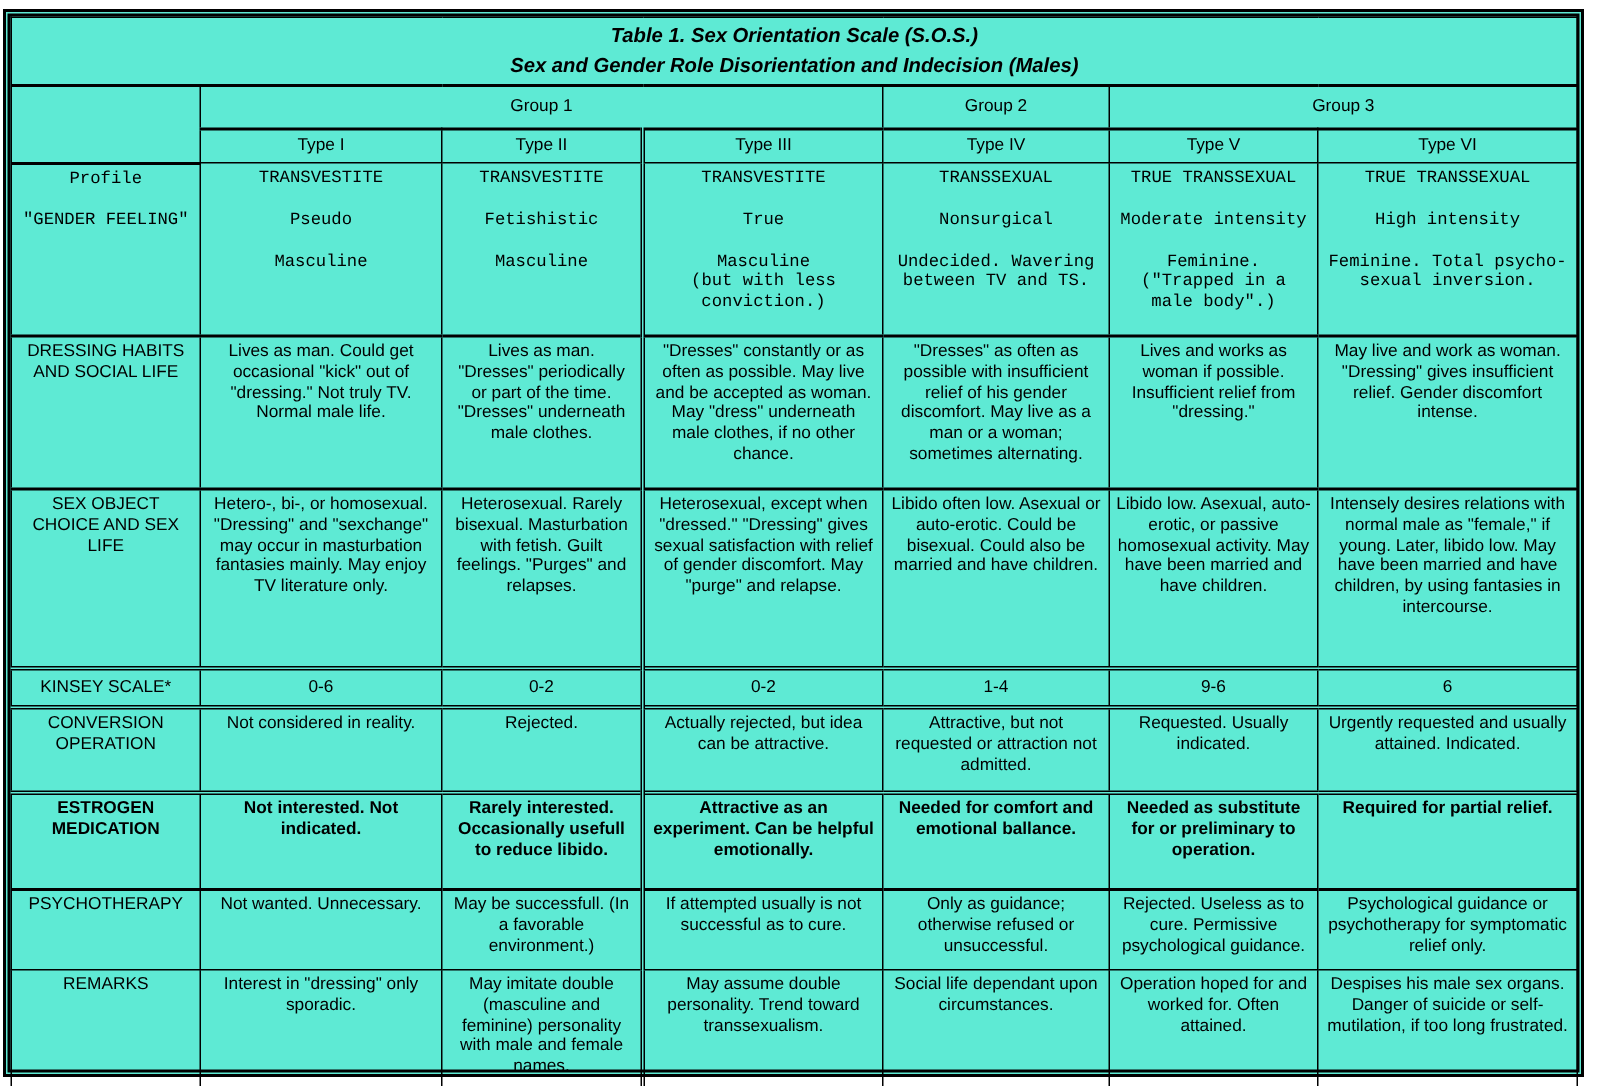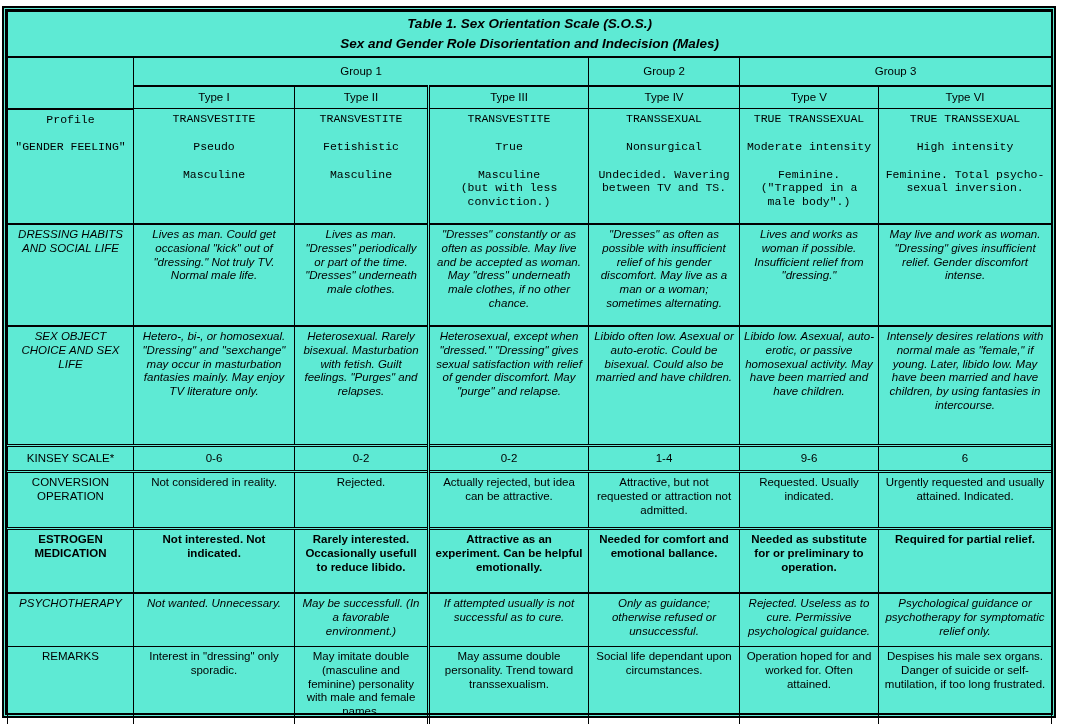--- a/index.html
+++ b/index.html
@@ -6,21 +6,21 @@
   body{width:1066px;height:724px;font-family:"Liberation Sans","DejaVu Sans",sans-serif;color:#000;position:relative;}
   .frame{position:absolute;left:2px;top:6px;width:1044px;height:702px;border:5px double #000;box-sizing:content-box;background:#5eead4;}
   table{border-collapse:collapse;table-layout:fixed;width:1044px;height:702px;}
   td{border:1px solid #000;vertical-align:top;text-align:center;font-size:11.5px;line-height:1.2;padding:3px 4px 0;overflow:hidden;}
   
   col.c-label{width:126px;} col.c1{width:161px;} col.c2{width:134px;} col.c3{width:160px;}
   col.c4{width:151px;} col.c5{width:139px;} col.c6{width:173px;}
   
   td.vdbl{border-left:3px double #000;}
   
-  tr.sep2 td{border-top:2px solid #000;font-style:italic;}
+  tr.sep2 td{border-top:2px solid #000;}
   tr.sepd td{border-top:3px double #000;}
   
   td.title-cell{height:44px;border-bottom:2px solid #000;vertical-align:middle;padding:0;}
   .title-line{font-weight:bold;font-style:italic;font-size:13.5px;line-height:1.5;}
   
   tr.group-row td{height:27px;vertical-align:middle;padding:0 2px;border-bottom:2px solid #000;}
   tr.type-row td{height:21px;vertical-align:middle;padding:0 2px;}
   
   tr.profile-row td{height:96px;font-family:Liberation Mono, monospace;}
   .stack p{margin:0 0 14px;white-space:pre-line;}

